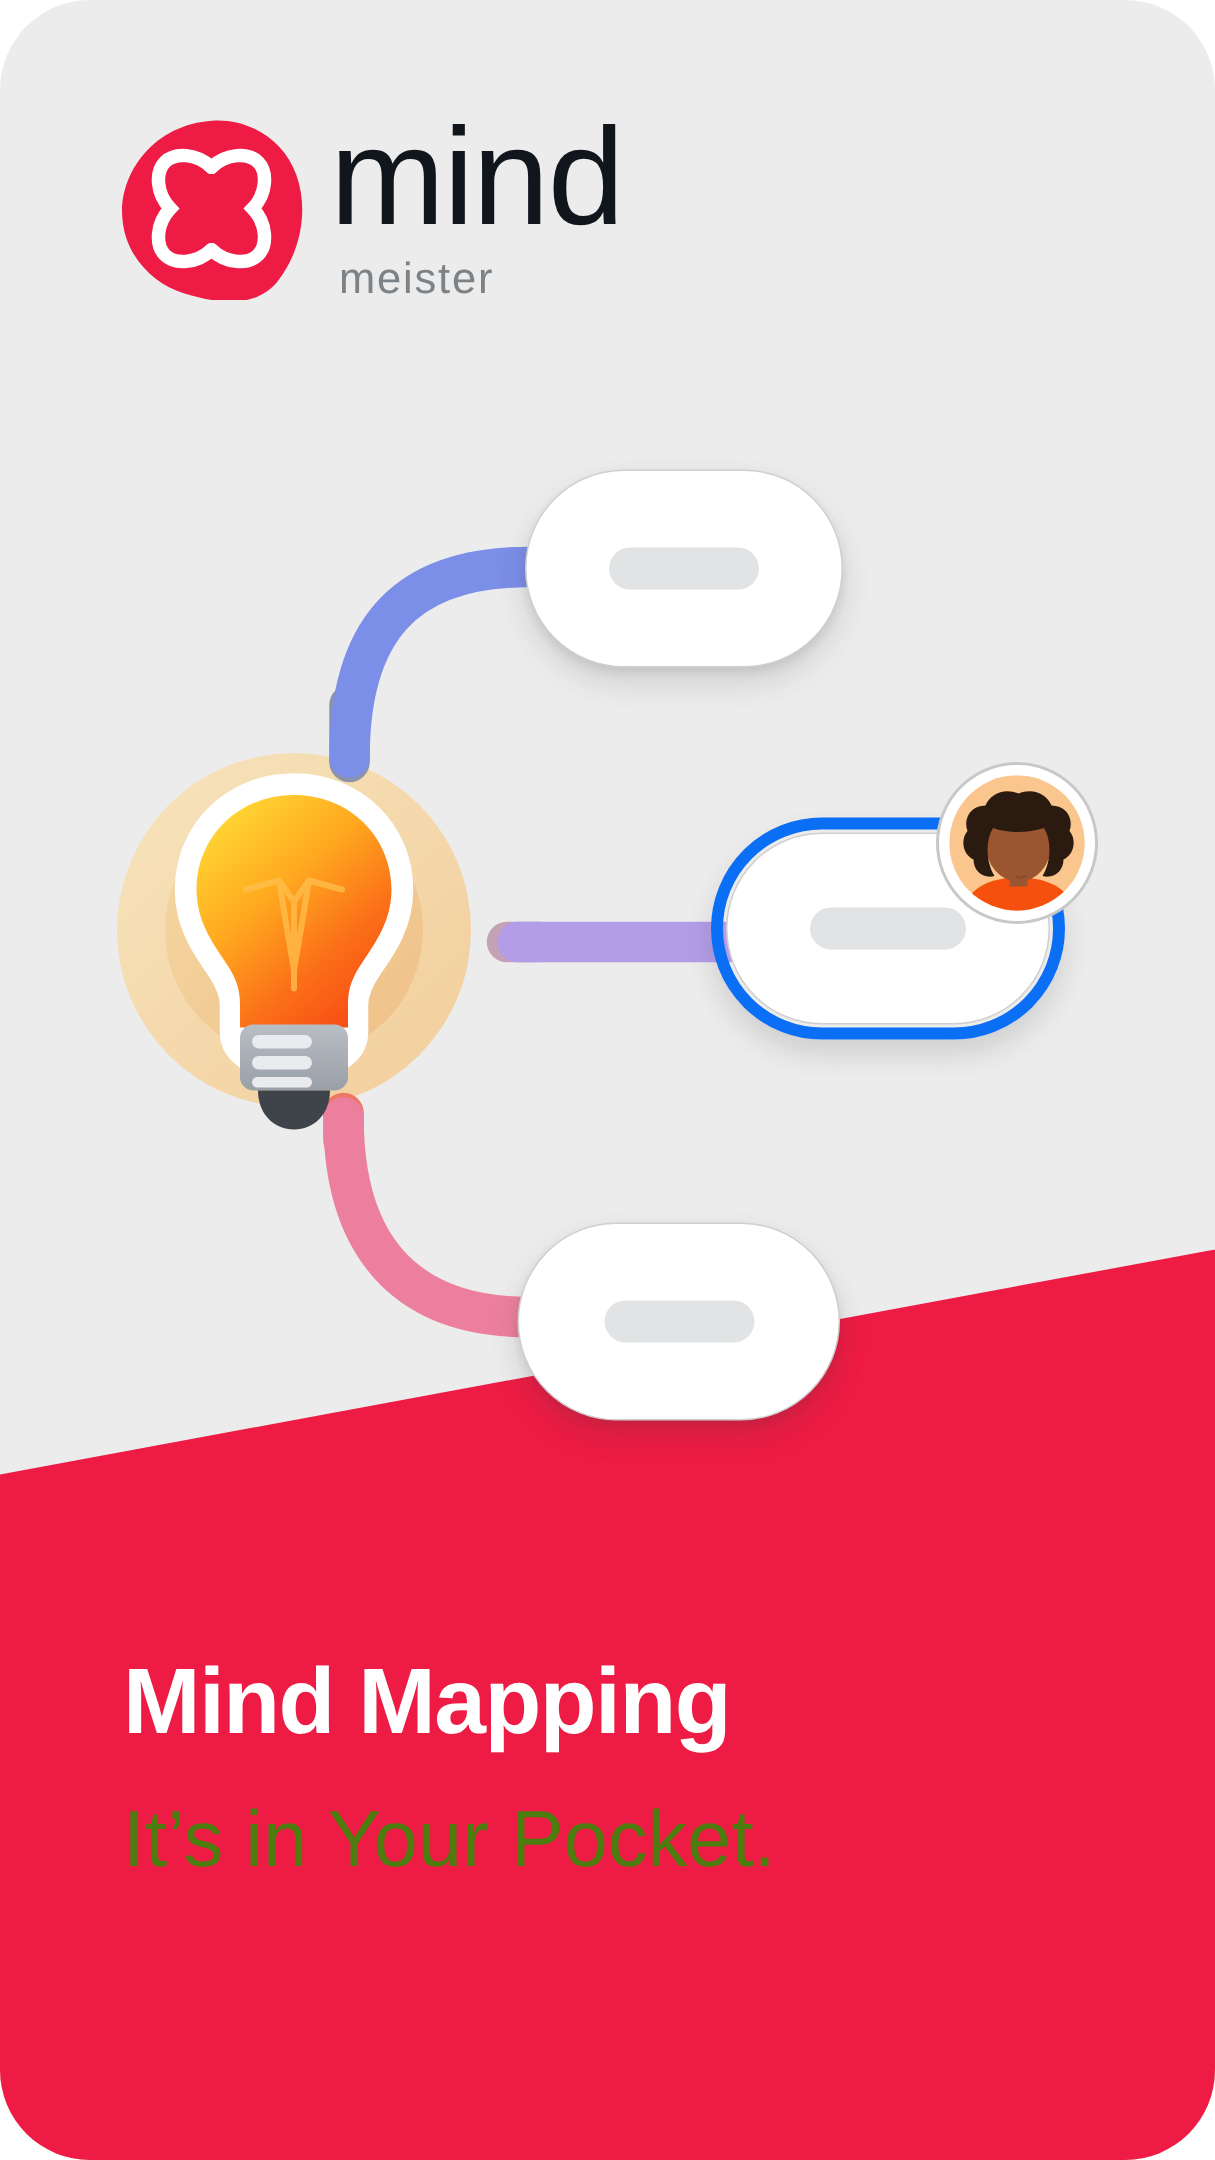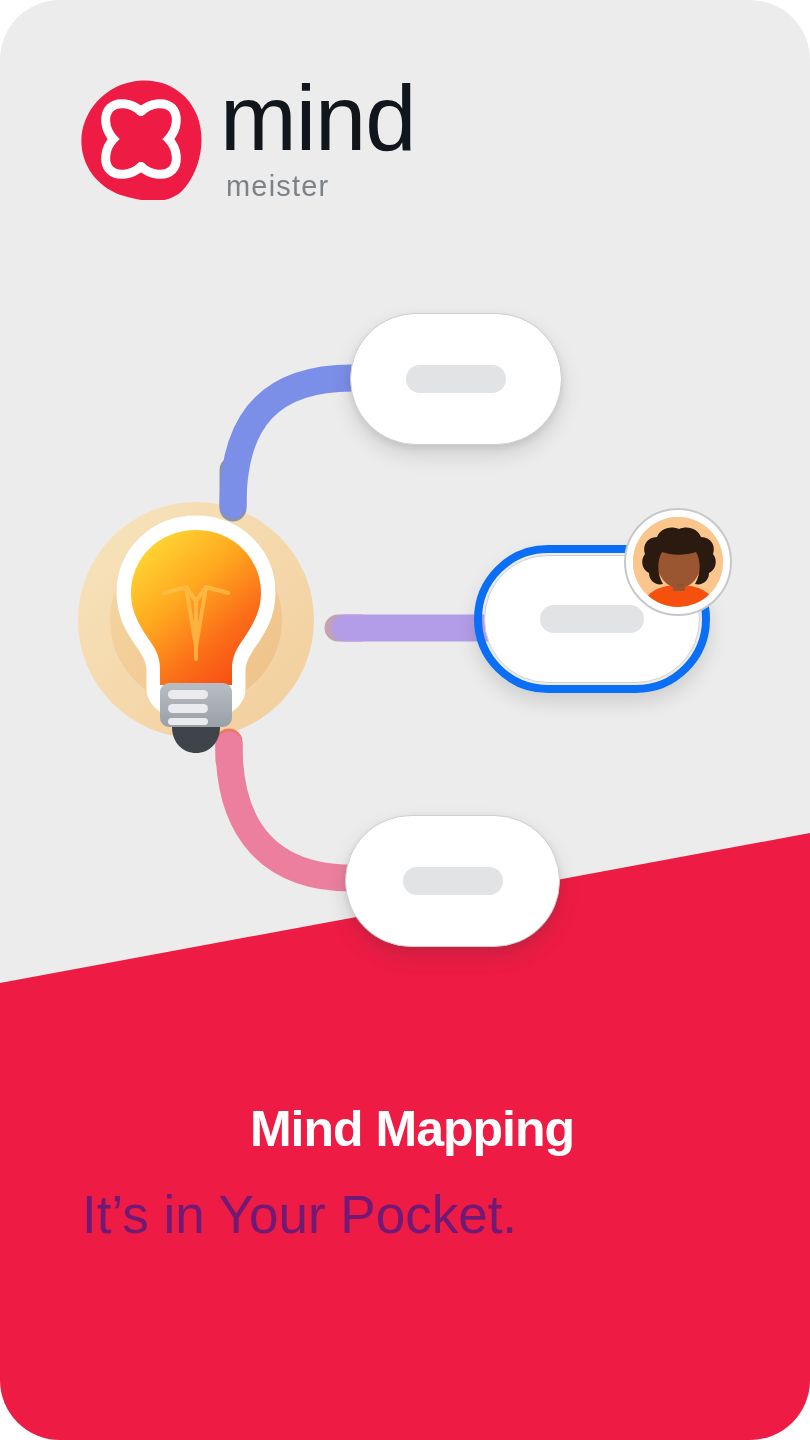--- a/index.html
+++ b/index.html
@@ -164,33 +164,32 @@
   }
 
   
   .copy {
     position: absolute;
     left: 82px;
     top: 1104px;
     width: 660px;
   }
   .headline {
-    font-size: 50px;
+    font-size: 62px;
     font-weight: 700;
     color: #ffffff;
     line-height: 1.0;
     letter-spacing: -1px;
     margin: 0;
     white-space: nowrap;
-    text-align: center;
   }
   .subhead {
     font-size: 53px;
     font-weight: 300;
-    color: #701a75;
+    color: #4d7c0f;
     line-height: 1.0;
     letter-spacing: 0px;
     margin: 0;
     margin-top: 34px;
     white-space: nowrap;
   }
 </style>
 </head>
 <body>
 

